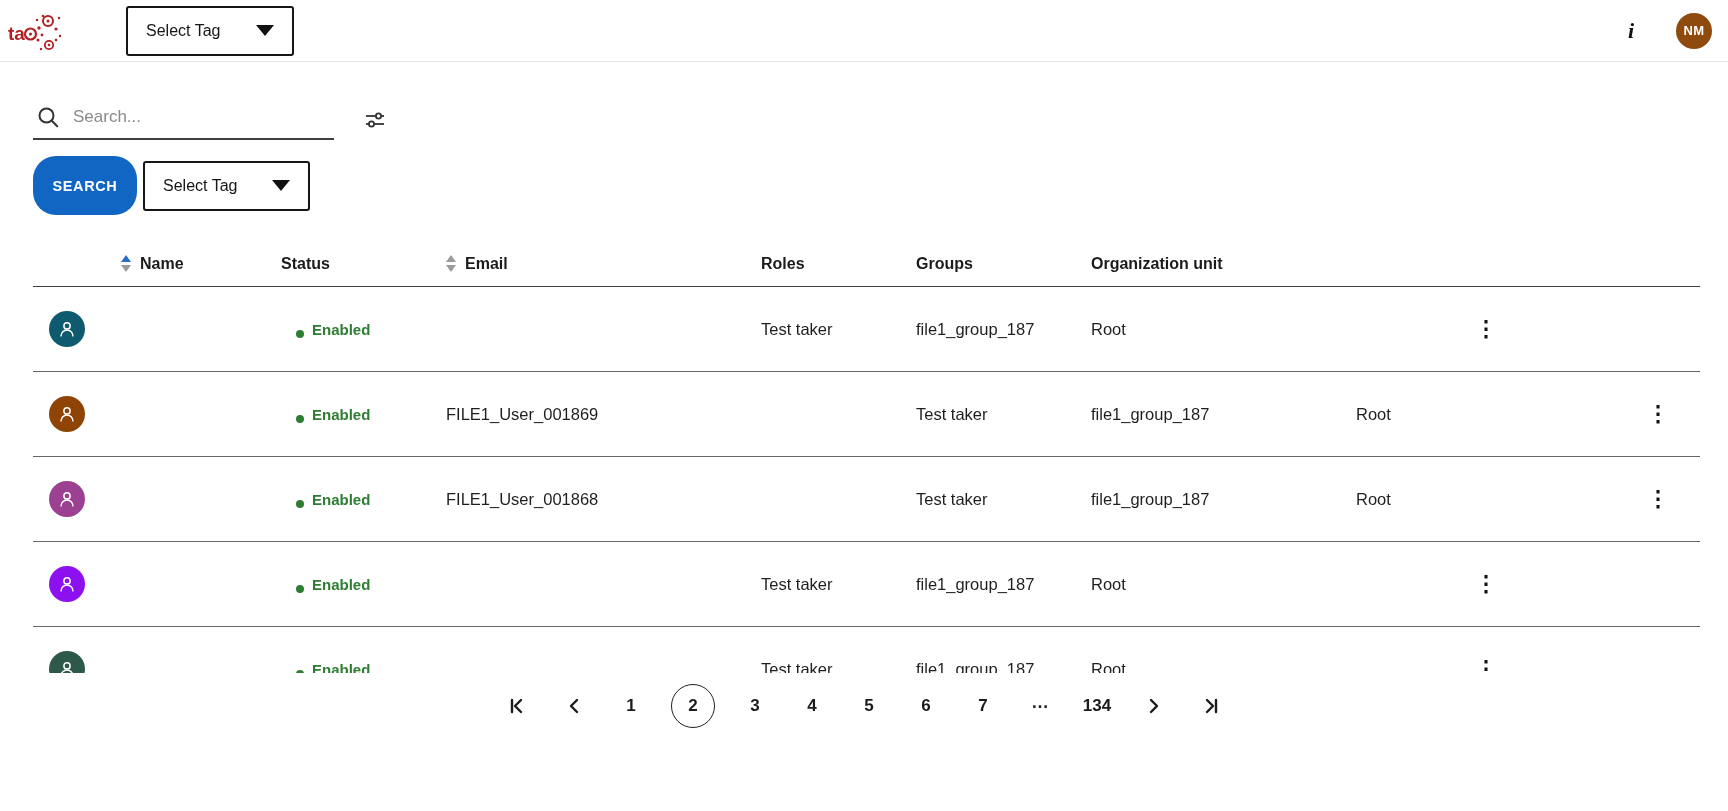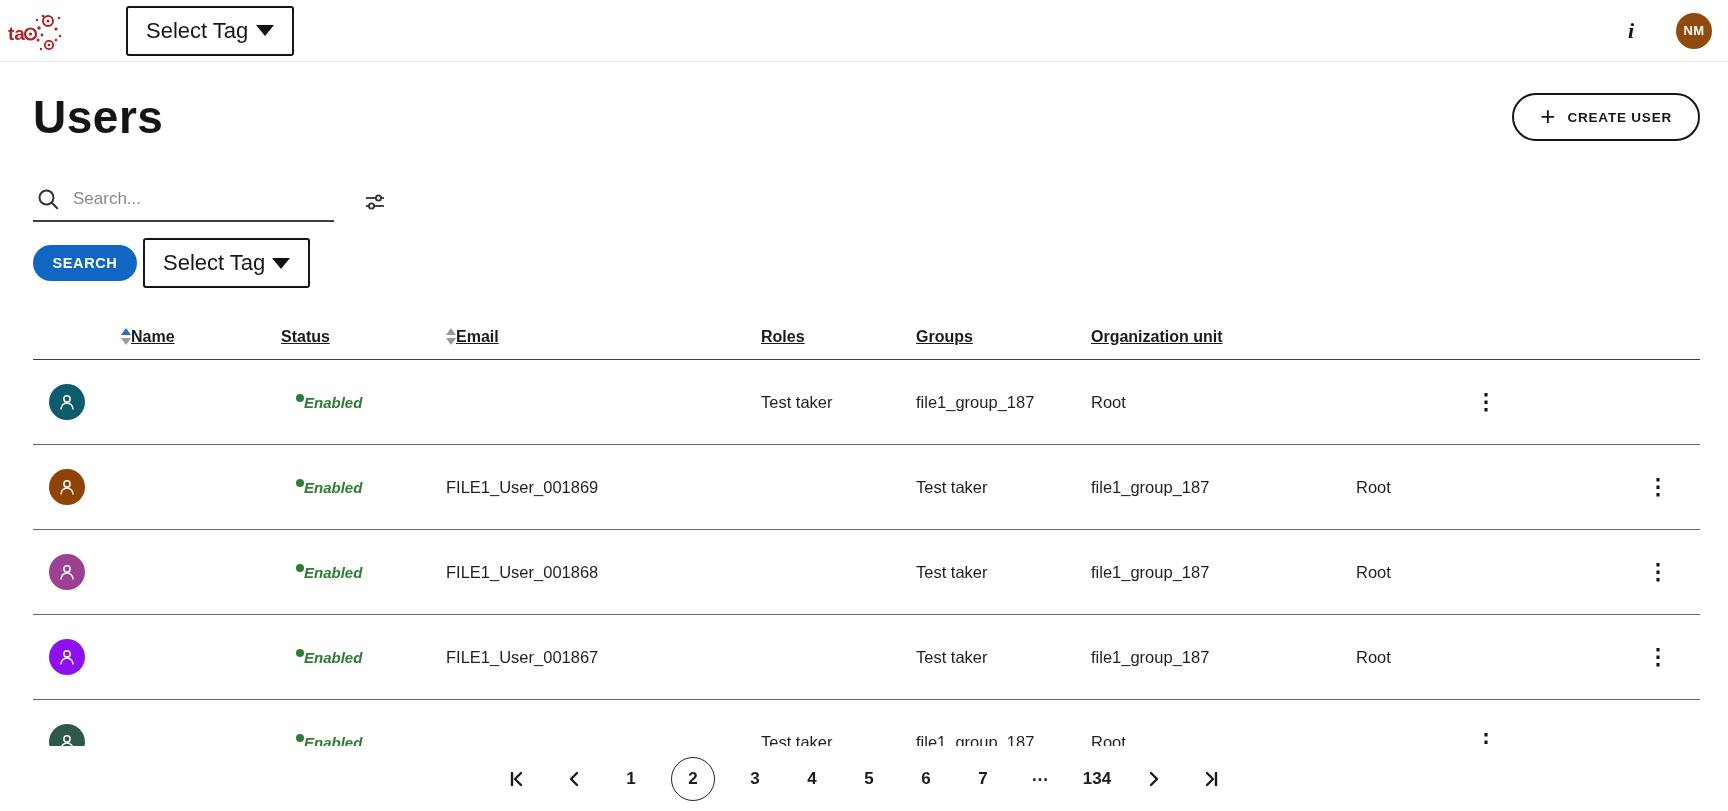--- a/index.html
+++ b/index.html
@@ -4,21 +4,21 @@
 <style>
   * { box-sizing: border-box; margin: 0; padding: 0; }
   html,body { width:1728px; height:811px; overflow:hidden; background:#fff;
     font-family:"Liberation Sans", sans-serif; color:#1c1c1c; }
 
   
   .topbar { height:62px; display:flex; align-items:center; border-bottom:1px solid #e4e4e4; background:#fff; }
   .logo { margin-left:8px; width:56px; height:44px; cursor:pointer; }
   .dropdown { display:flex; align-items:center; justify-content:space-between;
     border:2px solid #161616; border-radius:3px; background:#fff; cursor:pointer; padding:0 18px; }
-  .dropdown .lbl { font-size:22px; color:#161616;text-align:right; }
+  .dropdown .lbl { font-size:16px; color:#161616;text-align:right; }
   .caret { width:0; height:0; border-left:9px solid transparent; border-right:9px solid transparent; border-top:11px solid #111; }
   .topbar .dropdown { margin-left:62px; width:168px; height:50px; }
   .topbar-spacer { flex:1; }
   .info-icon { font-family:"Liberation Serif", serif; font-style:italic; font-weight:bold;
     font-size:22px; color:#111; margin-right:42px; cursor:pointer; }
   .avatar-nm { width:36px; height:36px; border-radius:50%; color:#fff; font-size:13px; font-weight:bold;
     display:flex; align-items:center; justify-content:center; letter-spacing:.3px; margin-right:16px; cursor:pointer; }
 
   
   .main { padding:0 28px 0 33px; }
@@ -32,40 +32,40 @@
   
   .search-row { display:flex; align-items:center; margin-top:38px; }
   .search-box { display:flex; align-items:center; width:301px; border-bottom:2px solid #3f3f3f; padding:6px 2px 10px 4px; }
   .search-box svg { flex:0 0 auto; }
   .search-input { border:none; outline:none; font-size:17px; margin-left:14px; width:220px;
     font-family:"Liberation Sans", sans-serif; color:#be185d; background:transparent; }
   .search-input::placeholder { color:#8a8a8a; }
   .filter-icon { margin-left:30px; cursor:pointer; display:flex; }
 
   .actions-row { display:flex; align-items:center; margin-top:16px; gap:6px; }
-  .search-btn { width:104px; height:36px; border:none; border-radius:23px; color:#fff;
+  .search-btn { width:104px; height:59px; border:none; border-radius:23px; color:#fff;
     font-size:14.5px; font-weight:bold; letter-spacing:.6px; cursor:pointer; font-family:"Liberation Sans", sans-serif; }
   .actions-row .dropdown { width:167px; height:50px; }
 
   
   .table { margin-top:26px; }
   .grid-row { display:grid; grid-template-columns:88px 160px 165px 315px 155px 175px 265px 270px 1fr; align-items:center; }
   .thead-row { height:46px; border-bottom:1px solid #3f3f3f; }
-  .th { display:flex; align-items:center; font-size:16px; font-weight:bold; color:#1b1b1b; cursor:pointer;text-decoration:underline; }
+  .th { display:flex; align-items:center; gap:9px; font-size:16px; font-weight:bold; color:#1b1b1b; cursor:pointer; }
   .sort { display:flex; flex-direction:column; gap:3px; }
   .tri-up { width:0; height:0; border-left:5px solid transparent; border-right:5px solid transparent; border-bottom:7px solid #9a9a9a; }
   .tri-down { width:0; height:0; border-left:5px solid transparent; border-right:5px solid transparent; border-top:7px solid #9a9a9a; }
   .sort-asc .tri-up { border-bottom-color:#2a6cc6; }
 
   .tbody { height:386px; overflow:hidden; }
   .trow { height:85px; border-bottom:1px solid #666; }
   .cell { font-size:16.5px; color:#1f1f1f; padding-right:10px; }
   .cell-avatar { padding-left:16px; }
   .avatar-circle { width:36px; height:36px; border-radius:50%; display:flex; align-items:center; justify-content:center; }
-  .cell-status { display:flex; align-items:flex-start; padding-left:15px;font-style:italic; }
+  .cell-status { display:flex; align-items:flex-end; gap:8px; padding-left:15px; }
   .status-dot { width:8px; height:8px; border-radius:50%; }
   .status-lbl { font-size:15px; font-weight:bold; }
   .cell-kebab { display:flex; justify-content:center; }
   .kebab { font-size:22px; font-weight:bold; color:#111; cursor:pointer; line-height:1; letter-spacing:0; }
 
   
   .pagination { height:66px; display:flex; align-items:center; justify-content:center; gap:23px; background:#fff; }
   .pg-item { min-width:34px; height:44px; display:flex; align-items:center; justify-content:center;
     font-size:17px; font-weight:bold; color:#1b1b1b; background:transparent; border:none; cursor:pointer;
     font-family:"Liberation Sans", sans-serif; }
@@ -109,27 +109,20 @@
   </div>
 
   <div class="topbar-spacer"></div>
 
   <span class="info-icon">i</span>
   <div class="avatar-nm" id="nm-avatar" style="background: rgb(143, 74, 14);">NM</div>
 </header>
 
 <main class="main">
 
-  <div class="title-row">
-    <h1 class="page-title">Users</h1>
-    <button class="create-btn">
-      <span class="plus">+</span>
-      <span class="txt">CREATE USER</span>
-    </button>
-  </div>
 
   <div class="search-row">
     <div class="search-box">
       <svg width="22" height="22" viewBox="0 0 22 22">
         <circle cx="9.5" cy="9.5" r="7" fill="none" stroke="#333" stroke-width="2"></circle>
         <line x1="14.8" y1="14.8" x2="20.2" y2="20.2" stroke="#333" stroke-width="2" stroke-linecap="round"></line>
       </svg>
       <input class="search-input" type="text" placeholder="Search..." style="">
     </div>
     <span class="filter-icon">
@@ -260,21 +253,20 @@
           <circle cx="12" cy="8.6" r="3.4"></circle>
           <path d="M5.5,19.5 a6.5,6.5 0 0 1 13,0" stroke-linecap="round"></path>
         </svg>
       </span>
     </div>
     <div class="cell"></div>
     <div class="cell cell-status">
       <span class="status-dot" style="background: rgb(46, 125, 51);"></span>
       <span class="status-lbl" style="color: rgb(46, 125, 51);">Enabled</span>
     </div>
-    <div class="cell">FILE1_User_001867</div>
     <div class="cell"></div>
     <div class="cell">Test taker</div>
     <div class="cell">file1_group_187</div>
     <div class="cell">Root</div>
     <div class="cell cell-kebab">
       <span class="kebab">⋮</span>
     </div>
   </div>
         <div class="grid-row trow">
     <div class="cell cell-avatar">

